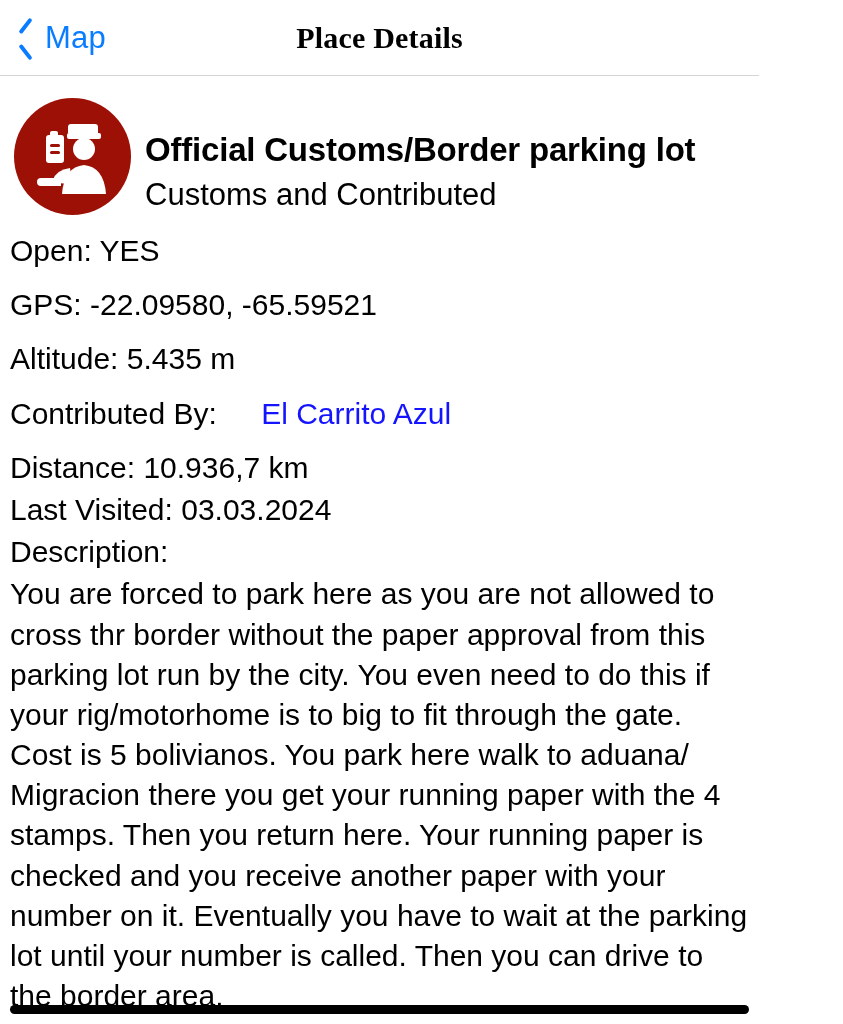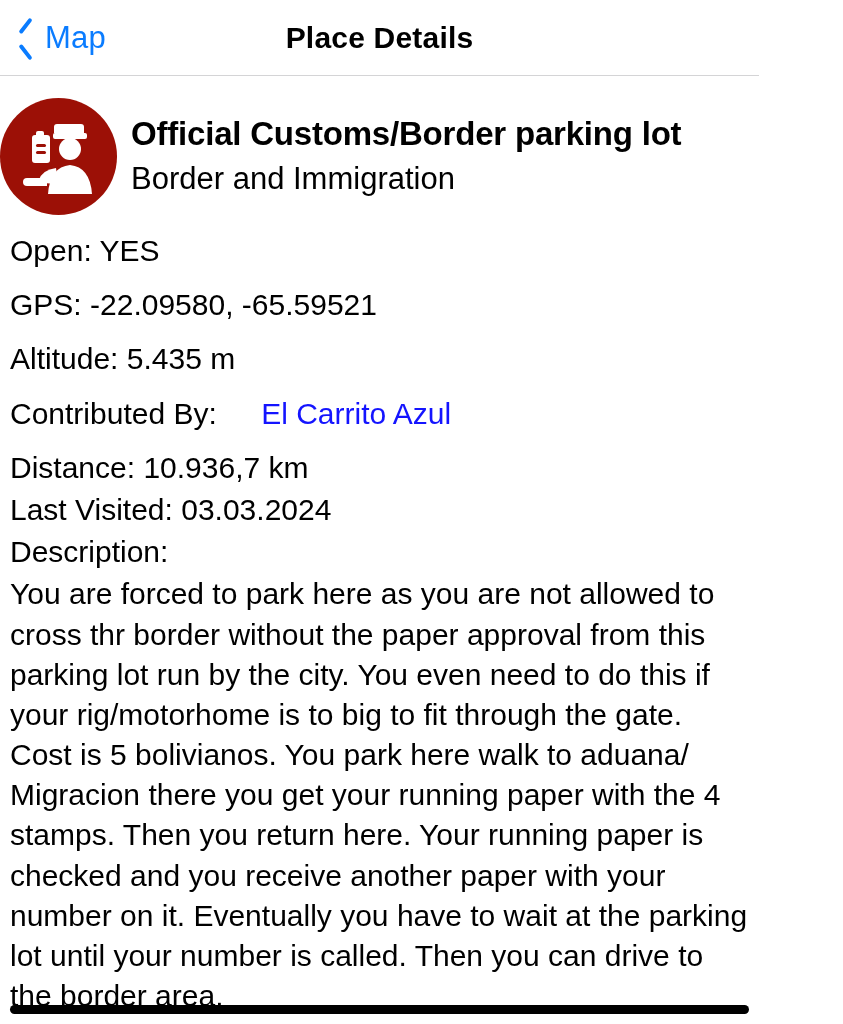--- a/index.html
+++ b/index.html
@@ -69,33 +69,34 @@
     left: 0;
     right: 0;
     top: 0;
     height: 76px;
     display: flex;
     align-items: center;
     justify-content: center;
     font-size: 30px;
     font-weight: bold;
     letter-spacing: 0.2px;
+    font-family: Liberation Serif, serif;
   }
 
   
   .content {
     flex: 1 1 auto;
     padding: 0;
     overflow: hidden;
   }
 
   .header-row {
     display: flex;
-    align-items: center;
-    padding: 18px 14px 0 0;
+    align-items: flex-end;
+    padding: 18px 14px 0 14px;
   }
 
   .place-icon {
     flex: 0 0 117px;
     width: 117px;
     height: 117px;
     border-radius: 50%;
     background: #9c1006;
     position: relative;
     margin-top: 4px;
@@ -179,21 +180,21 @@
           <path d="M29 80 h18 v8 h-20 a3 3 0 0 1 0 -8 z" fill="#ffffff"></path>
 
           <rect x="32" y="37" width="18" height="28" rx="3" fill="#ffffff"></rect>
           <rect x="36" y="33" width="8" height="6" rx="2" fill="#ffffff"></rect>
           <rect x="36" y="46" width="10" height="3" rx="1.5" fill="#9C1006"></rect>
           <rect x="36" y="53" width="10" height="3" rx="1.5" fill="#9C1006"></rect>
         </svg>
       </div>
       <div class="header-text">
         <div class="place-title">Official Customs/Border parking lot</div>
-        <div class="place-subtitle">Border and Immigration</div>
+        <div class="place-subtitle">Customs and Contributed</div>
       </div>
     </div>
 
     <div class="fields">
 
       <div class="field-row">
         <span class="field-value">Open:</span>
         <span class="field-value">YES</span>
       </div>
 

